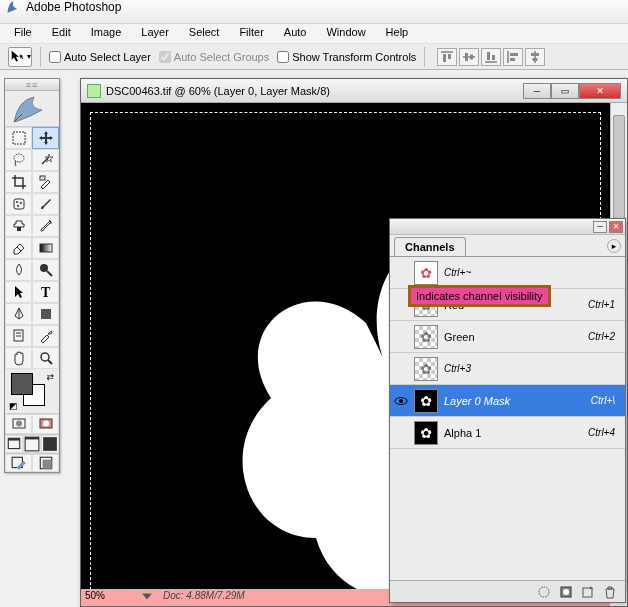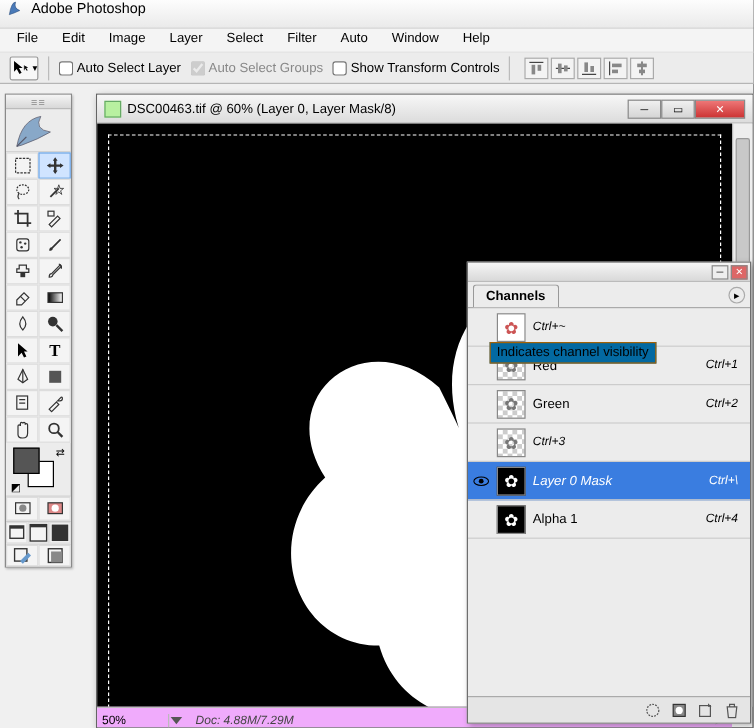--- a/index.html
+++ b/index.html
@@ -47,21 +47,21 @@
   
   .docwin { position:absolute; left:80px; top:78px; width:548px; height:529px; border:1px solid #646464; background:#fff; box-shadow:2px 2px 6px rgba(0,0,0,0.3);}
   .docwin .doc-titlebar { height:24px; background:linear-gradient(#f7f7f7,#dcdcdc); border-bottom:1px solid #aaa; display:flex; align-items:center; padding:0 6px; position:relative;}
   .docwin .doc-titlebar .icon { width:14px;height:14px;background:#b8f0a0;border:1px solid #6a6;margin-right:5px;}
   .docwin .doc-titlebar .title { flex:1; font-size:11px;}
   .win-btns { display:flex; gap:0;}
   .win-btn { width:28px; height:16px; border:1px solid #888; font-size:9px; display:flex;align-items:center;justify-content:center; background:linear-gradient(#f0f0f0,#d5d5d5);}
   .win-btn.close { background:linear-gradient(#e77,#c33); color:#fff; width:42px;}
   .doc-scroll-v { position:absolute; right:0; top:24px; bottom:17px; width:17px; background:#eee; border-left:1px solid #bbb;}
   .doc-scroll-v .thumb { position:absolute; left:2px; right:2px; top:12px; height:280px; background:#c8c8c8; border:1px solid #999; border-radius:2px;}
-  .doc-scroll-h { position:absolute; left:0; right:17px; bottom:0; height:17px; background:#f0abfc; border-top:1px solid #bbb; display:flex; align-items:flex-end;}
+  .doc-scroll-h { position:absolute; left:0; right:17px; bottom:0; height:17px; background:#fca5a5; border-top:1px solid #bbb; display:flex; align-items:flex-start;}
   .doc-scroll-h .zoom { width:60px; padding:0 4px; font-size:10px; border-right:1px solid #bbb;}
   .doc-scroll-h .info { flex:1; padding:0 6px; font-size:10px; color:#444;font-style:italic; }
   .doc-scroll-h .corner-icon { width:12px;height:12px; margin-right:4px;}
   .canvas { position:absolute; left:0; top:24px; right:17px; bottom:17px; background:#000; overflow:hidden;}
   .canvas .marquee { position:absolute; left:10px; top:10px; right:10px; bottom:-200px; outline:1px dashed #fff;}
   
   
   .flower { position:absolute; left:135px; top:95px; width:360px; height:405px; }
   .flower svg { width:100%; height:100%;}
   
@@ -78,21 +78,21 @@
   .channel-row.selected { background:#3a7de0; color:#fff;}
   .eyecol { width:14px; height:14px; display:flex;align-items:center;justify-content:center;}
   .eyecol .eye { width:14px;height:10px;}
   .thumbcol { width:24px; height:24px; border:1px solid #888; background:#fff; display:flex;align-items:center;justify-content:center; position:relative;}
   .thumbcol.checker { background:repeating-conic-gradient(#ccc 0 25%, #fff 0 50%) 0 0/8px 8px;}
   .thumbcol .mini-flower { font-size:14px; line-height:1; }
   .thumbcol.dark { background:#000; color:#fff;}
   .namecol { flex:1; font-size:11px;}
   .namecol.italic { font-style:italic;}
   .shortcutcol { font-size:10px; padding-right:6px;font-style:italic;}
-  .tooltip { position:absolute; left:408px; top:285px; background:#0369a1; border:1px solid #a16207; padding:2px 5px; font-size:11px; z-index:50;}
+  .tooltip { position:absolute; left:408px; top:285px; background:#ec4899; border:3px solid #a16207; padding:2px 5px; font-size:11px; z-index:50;}
   .panel-footer { position:absolute; bottom:0; left:0; right:0; height:22px; border-top:1px solid #aaa; display:flex; justify-content:flex-end; align-items:center; gap:4px; padding:0 6px; background:#e5e5e5;}
   .panel-footer .fbtn { width:18px;height:16px;display:flex;align-items:center;justify-content:center;border:1px solid transparent;}
   
   .disabled { color:#888;}
 </style>
 </head>
 <body>
 
 <div class="titlebar">
   <span class="logo">

